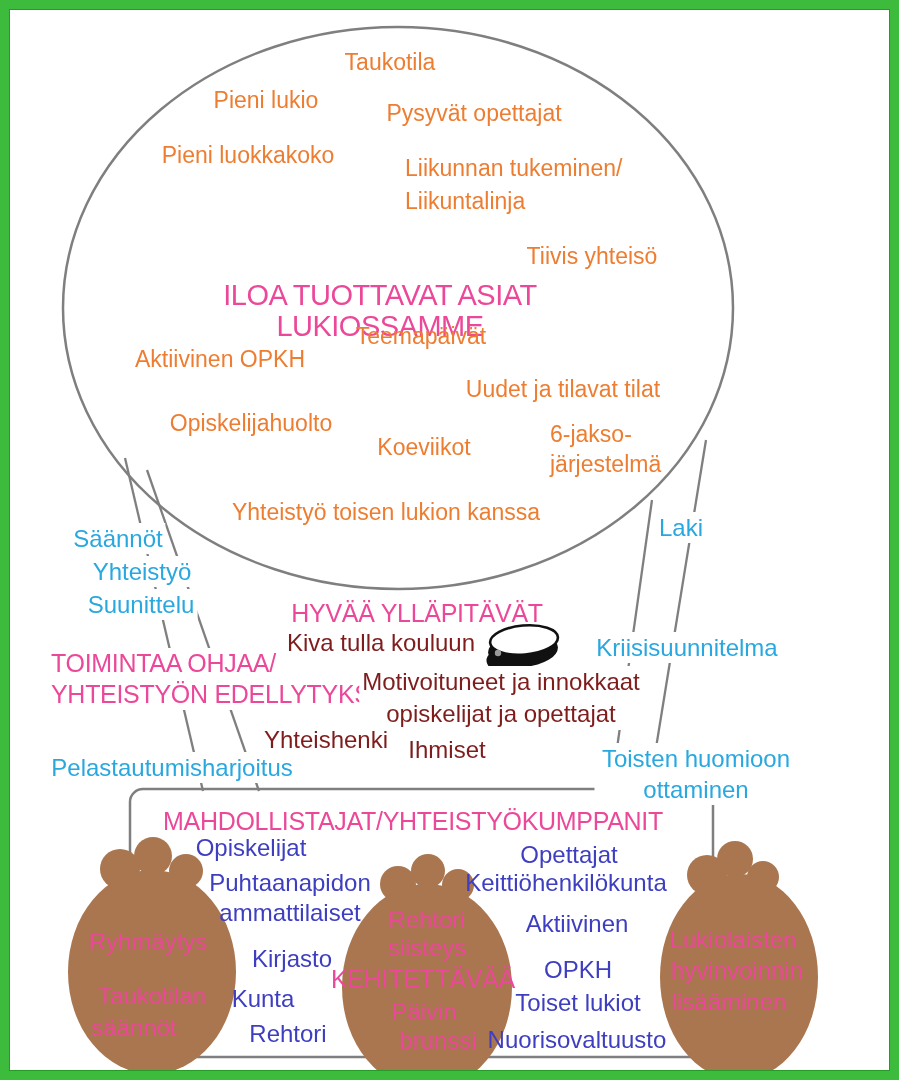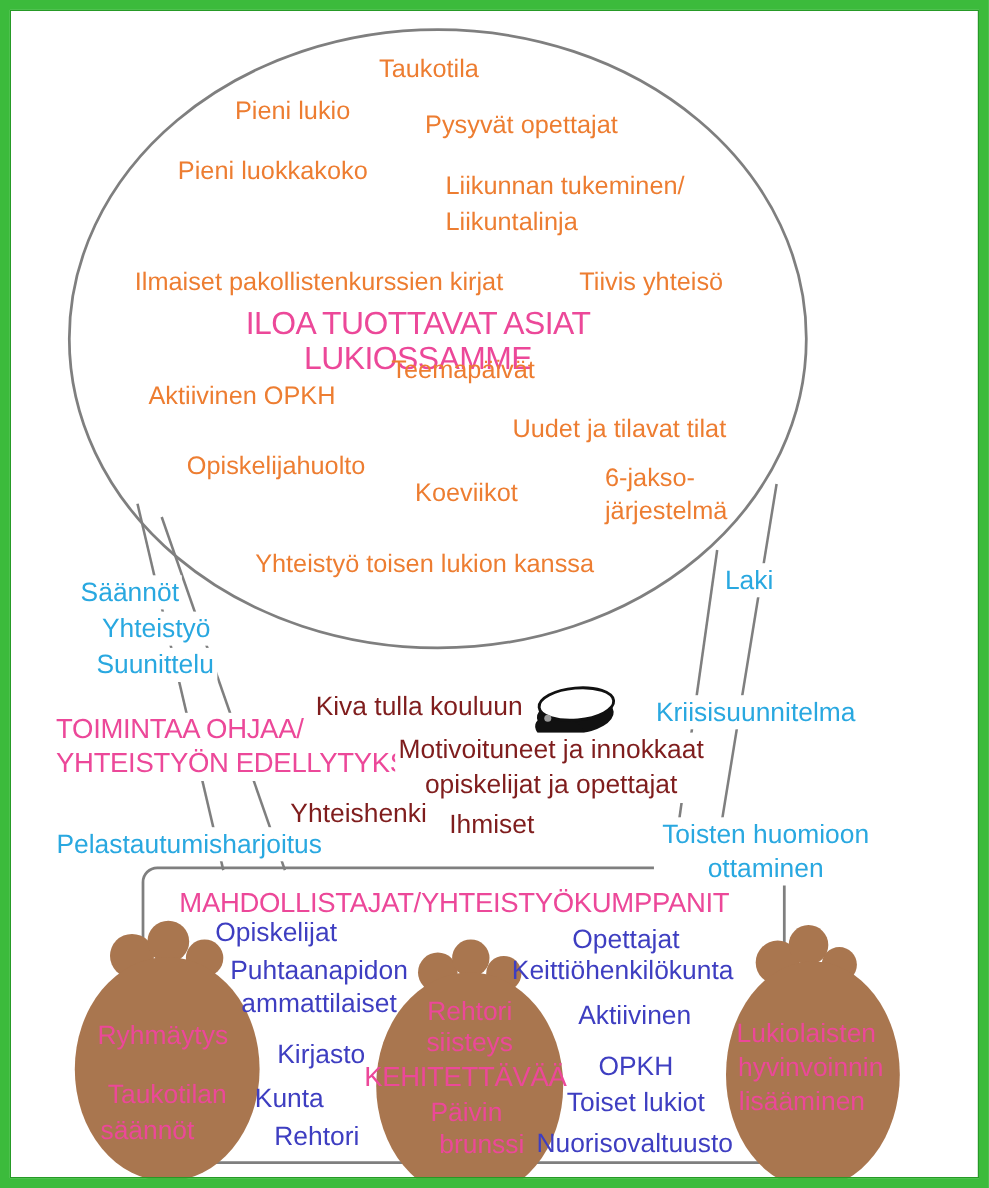--- a/index.html
+++ b/index.html
@@ -74,21 +74,20 @@
       <circle cx="9" cy="33" r="3.2" fill="#9a9a9a"></circle>
     </g>
   </svg>
 
   <div class="t o" style="left:390px;top:46px">Taukotila</div>
   <div class="t o" style="left:266px;top:84px">Pieni lukio</div>
   <div class="t o" style="left:474px;top:97px">Pysyvät opettajat</div>
   <div class="t o" style="left:248px;top:139px">Pieni luokkakoko</div>
   <div class="t o left" style="left:405px;top:152px">Liikunnan tukeminen/
 Liikuntalinja</div>
-  <div class="t o" style="left:290px;top:240px">Ilmaiset pakollistenkurssien kirjat</div>
   <div class="t o" style="left:592px;top:240px">Tiivis yhteisö</div>
   <div class="t title" style="left:380px;top:280px">ILOA TUOTTAVAT ASIAT LUKIOSSAMME</div>
   <div class="t o" style="left:421px;top:320px">Teemapäivät</div>
   <div class="t o" style="left:220px;top:343px">Aktiivinen OPKH</div>
   <div class="t o" style="left:563px;top:373px">Uudet ja tilavat tilat</div>
   <div class="t o" style="left:251px;top:407px">Opiskelijahuolto</div>
   <div class="t o lh30" style="left:424px;top:432px">Koeviikot</div>
   <div class="t o left lh30" style="left:550px;top:419px;line-height:30px">6-jakso-
 järjestelmä</div>
   <div class="t o" style="left:386px;top:496px">Yhteistyö toisen lukion kanssa</div>
@@ -96,20 +95,21 @@
   <div class="t b bg" style="left:118px;top:523px">Säännöt</div>
   <div class="t b bg" style="left:142px;top:556px">Yhteistyö</div>
   <div class="t b bg" style="left:141px;top:589px">Suunittelu</div>
   <div class="t b bg" style="left:681px;top:512px">Laki</div>
   <div class="t b bg" style="left:687px;top:632px">Kriisisuunnitelma</div>
   <div class="t b bg" style="left:696px;top:743px">Toisten huomioon ottaminen</div>
   <div class="t b bg" style="left:172px;top:752px">Pelastautumisharjoitus</div>
   <div class="t h left bg" style="left:48px;top:648px">TOIMINTAA OHJAA/
 YHTEISTYÖN EDELLYTYKSET</div>
 
+  <div class="t h" style="left:417px;top:598px">HYVÄÄ YLLÄPITÄVÄT</div>
   <div class="t r" style="left:381px;top:627px">Kiva tulla kouluun</div>
   <div class="t r bg lh32" style="left:501px;top:666px">Motivoituneet ja innokkaat
 opiskelijat ja opettajat</div>
   <div class="t r" style="left:326px;top:724px">Yhteishenki</div>
   <div class="t r" style="left:447px;top:734px">Ihmiset</div>
 
   <div class="t h" style="left:413px;top:806px">MAHDOLLISTAJAT/YHTEISTYÖKUMPPANIT</div>
   <div class="t p" style="left:251px;top:832px">Opiskelijat</div>
   <div class="t p lh30" style="left:290px;top:868px">Puhtaanapidon
 ammattilaiset</div>

